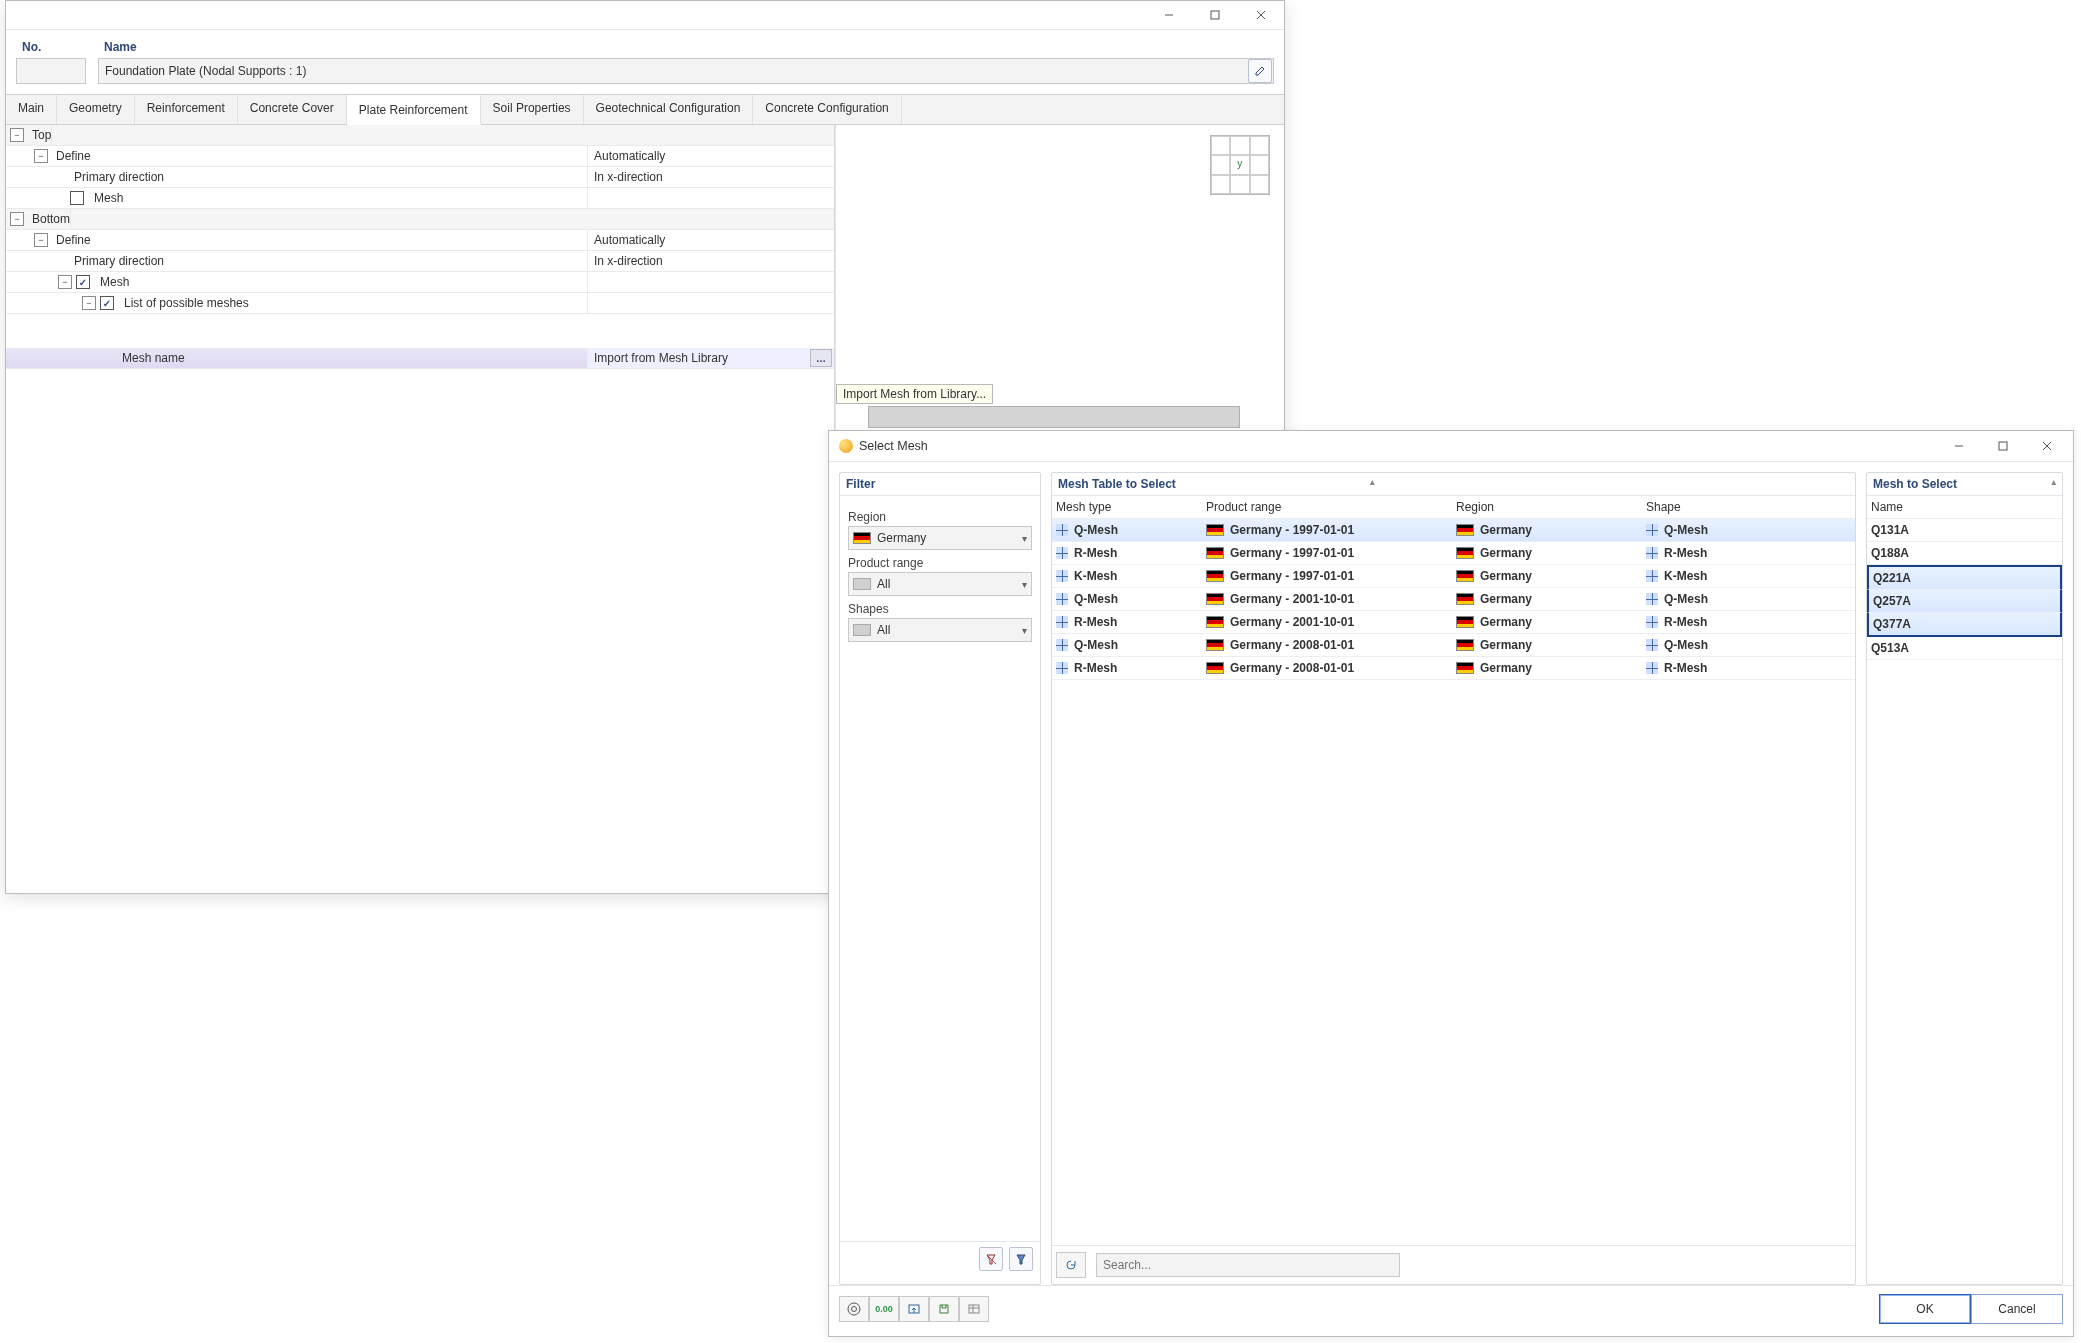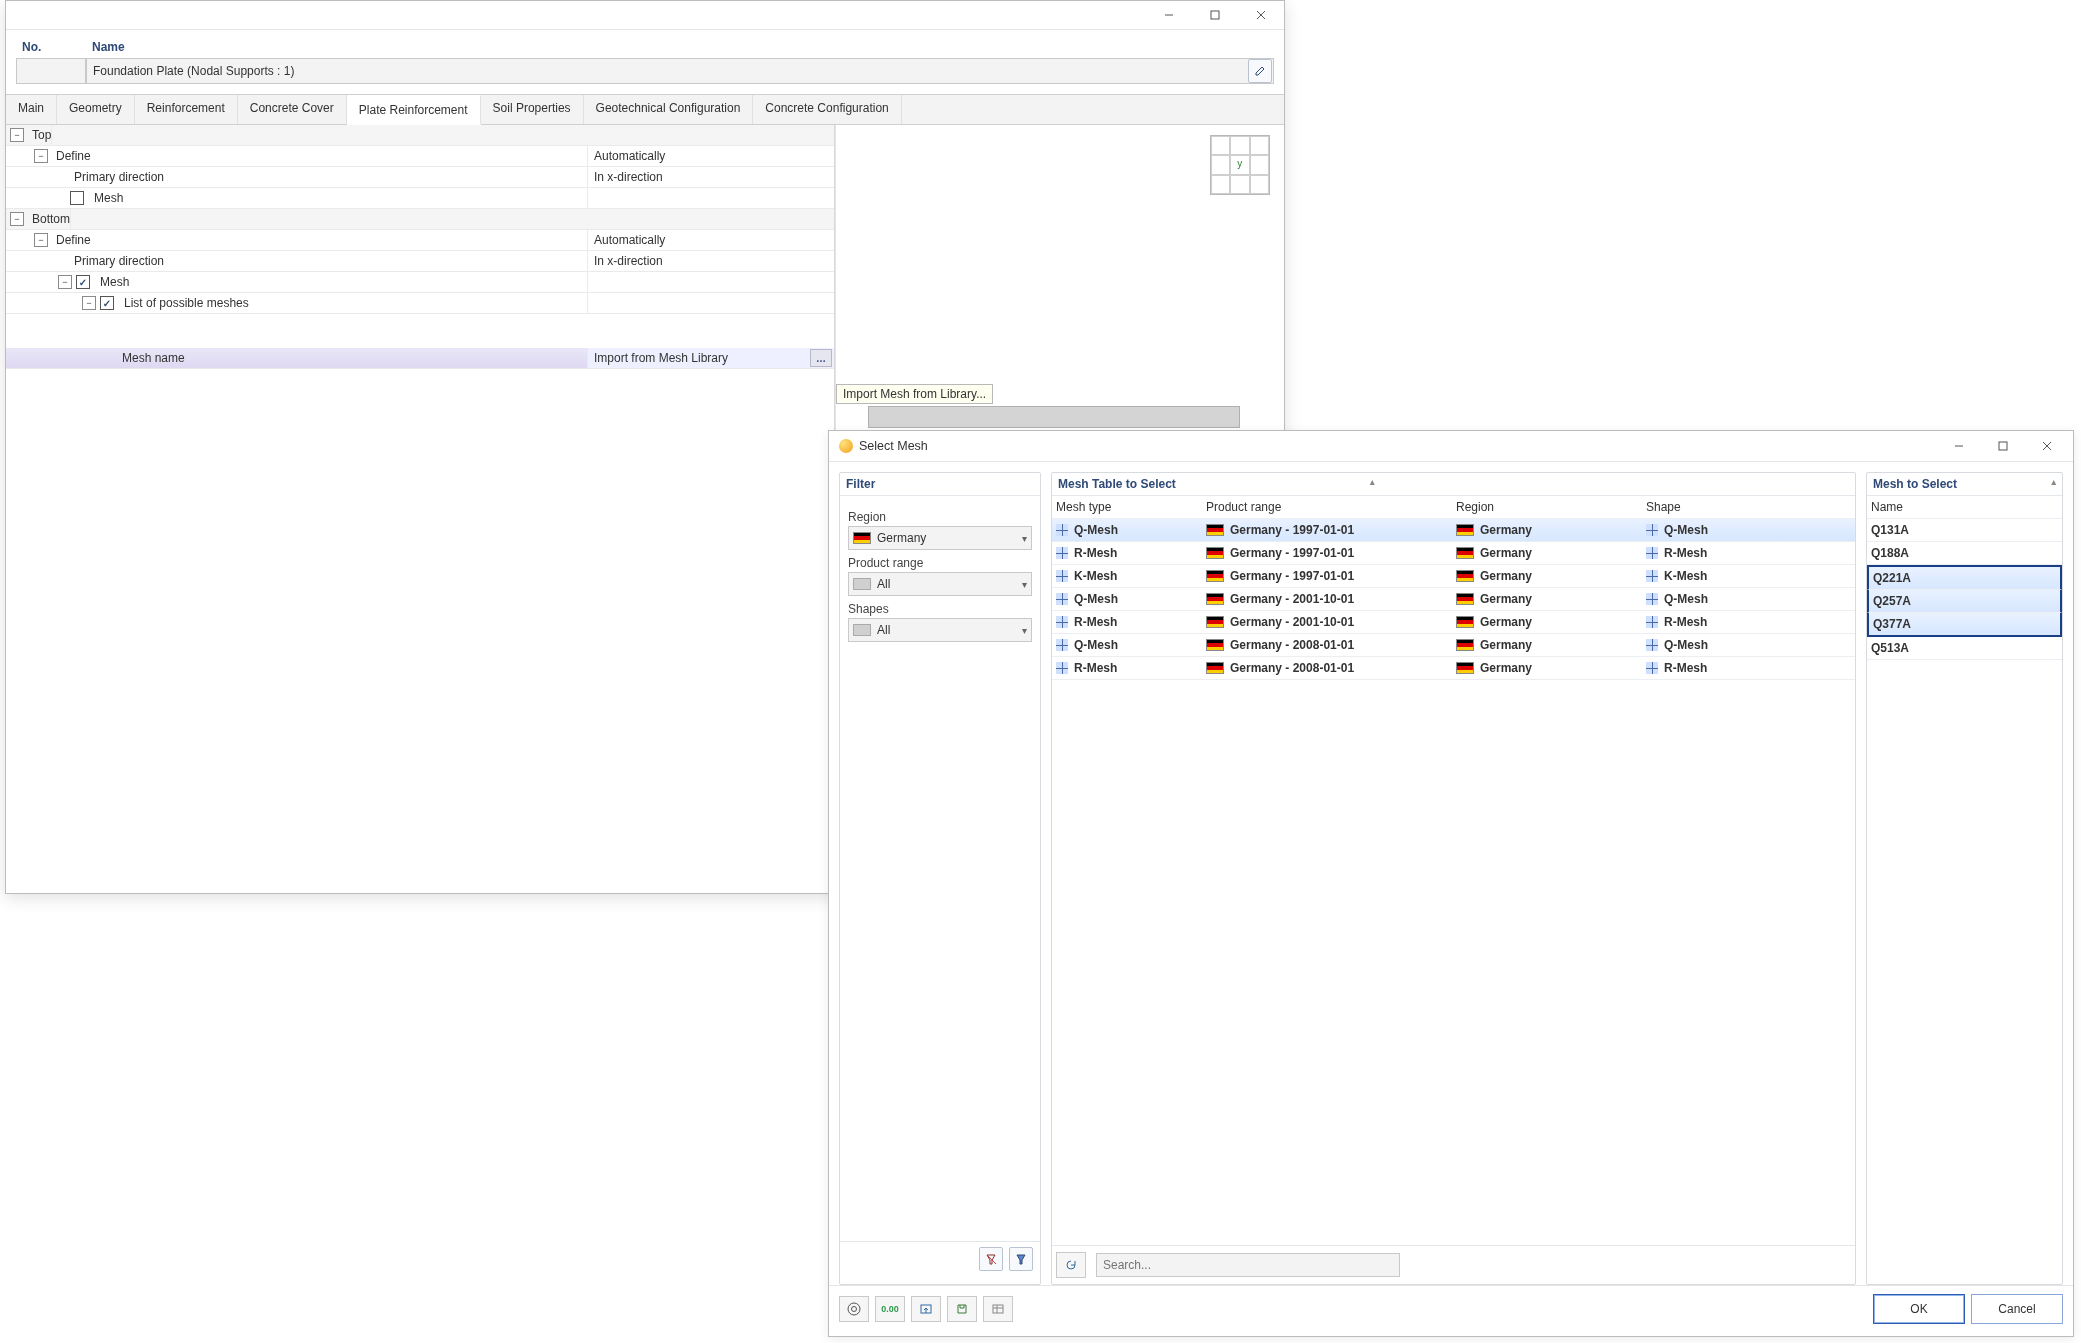--- a/index.html
+++ b/index.html
@@ -32,20 +32,21 @@
     border-bottom: 1px solid #e5e5e5;
     background:#fff;
   }
   .titlebar .sysbtn {
     width: 46px; height: 28px;
     display: flex; align-items: center; justify-content: center;
     color:#555;
   }
   .header-row {
     display:flex;
+    gap:12px;
     padding:6px 10px 0 10px;
   }
   .field-block { display:flex; flex-direction:column; }
   .field-label {
     font-size:12px;
     font-weight:600;
     color:#2f4a77;
     padding:4px 6px 4px 6px;
   }
   .field-box {
@@ -332,21 +333,20 @@
   .search-row input {
     width:290px; height:22px;
     border:1px solid #c9c9c9;
     background:#f3f3f3;
     padding:0 6px;
     font-family:inherit; font-size:12px;
   }
   .dlg-footer {
     display:flex;
     align-items:center;
-    gap:6px;
     padding:8px 10px 12px 10px;
     border-top:1px solid #e5e5e5;
   }
   .footbtn {
     width:28px; height:24px;
     border:1px solid #c9c9c9;
     background:#f6f6f6;
     display:flex; align-items:center; justify-content:center;
     font-size:12px;
   }

